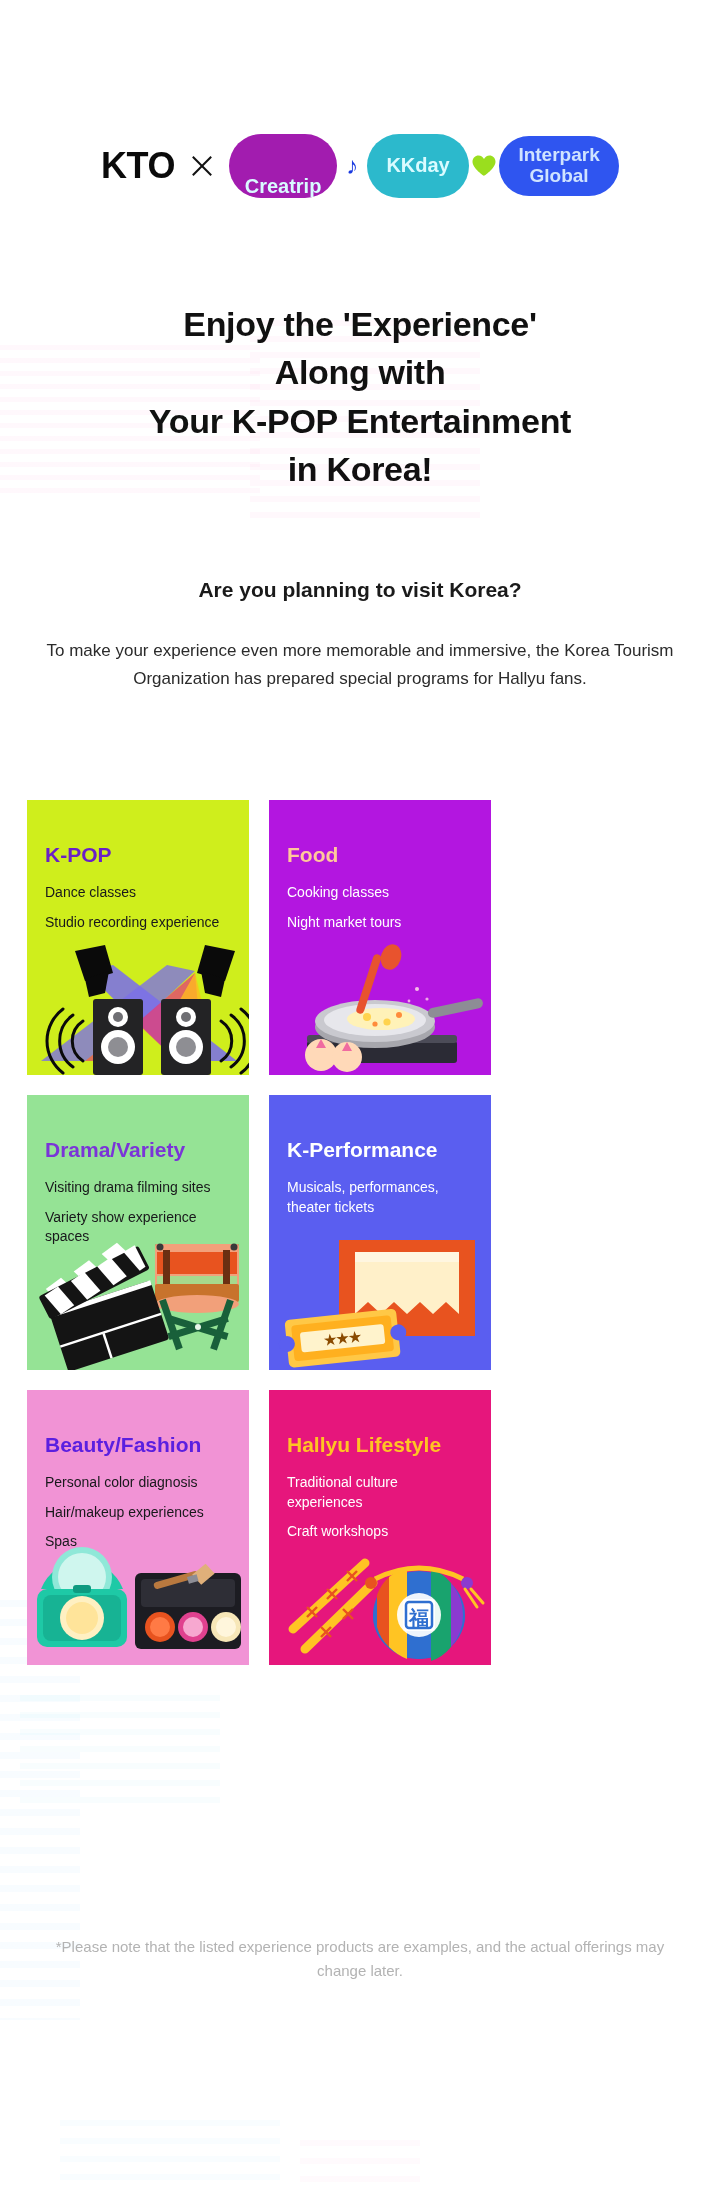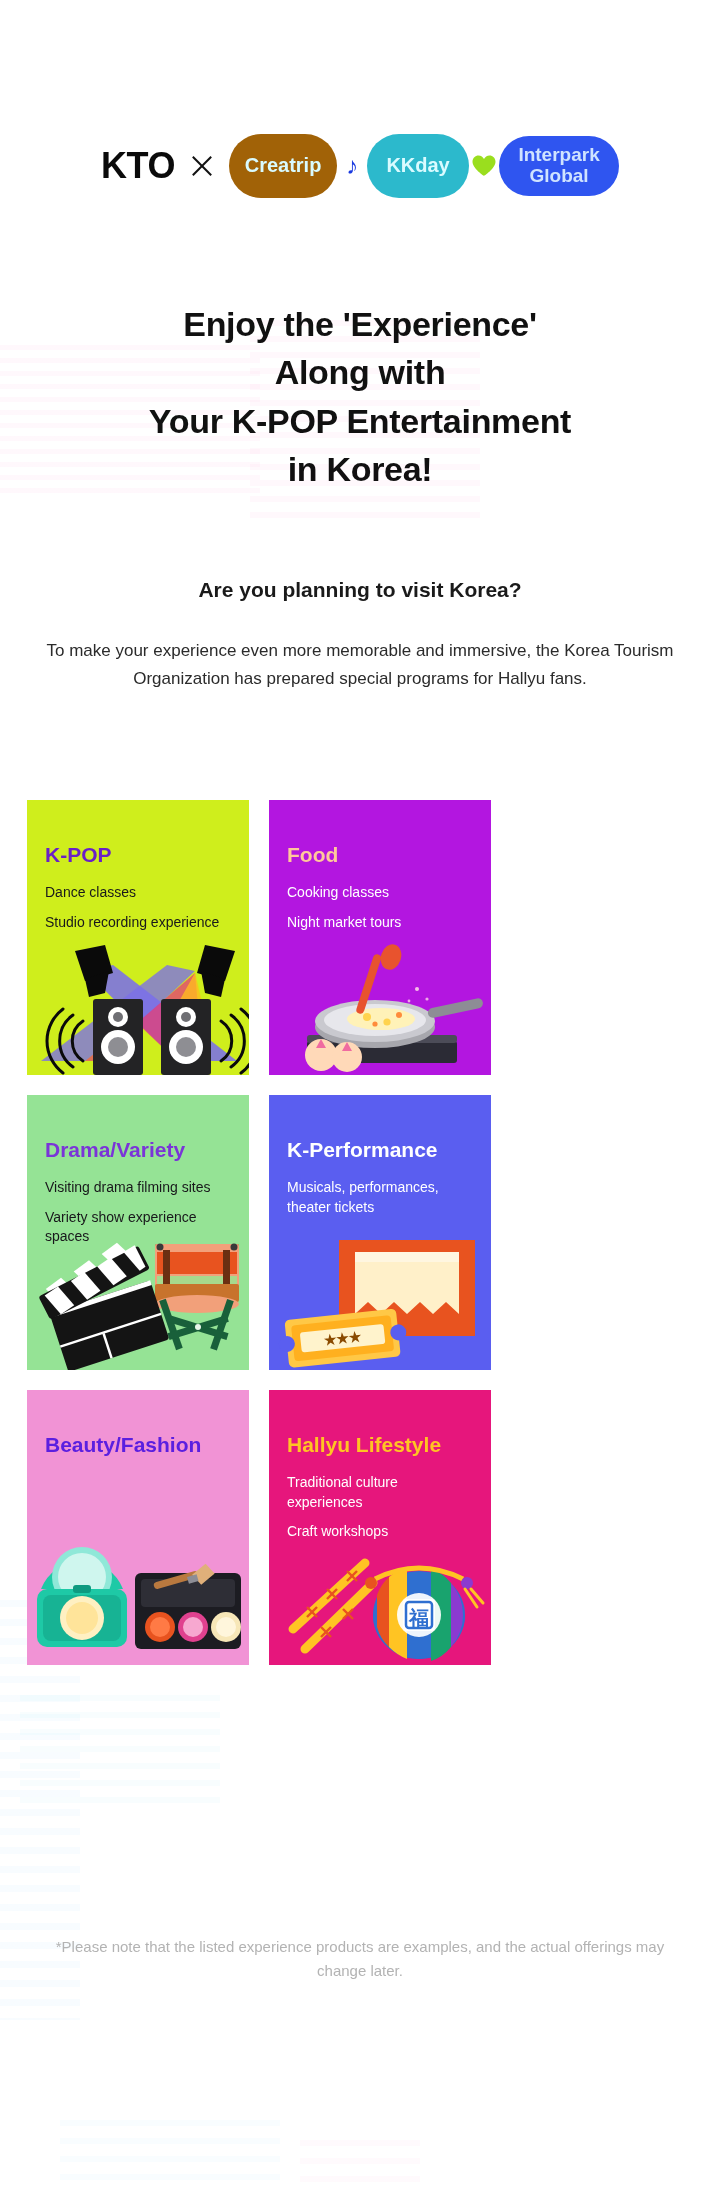--- a/index.html
+++ b/index.html
@@ -79,22 +79,23 @@
     justify-content: center;
     text-align: center;
     font-weight: 800;
     line-height: 1.08;
     color: #d9fbff;
     padding: 0 14px;
     flex: 0 0 auto;
   }
   .pill-creatrip {
     width: 108px; height: 64px;
-    background: #a16207;
+    background: #a21caf;
     font-size: 20px;
+    align-items: flex-end;
   }
   .pill-kkday {
     width: 102px; height: 64px;
     background: #2cb9cc;
     font-size: 20px;
   }
   .pill-interpark {
     width: 120px; height: 60px;
     background: #2f55f0;
     font-size: 19px;
@@ -405,20 +406,25 @@
             <text x="74" y="105" text-anchor="middle" font-family="'Liberation Sans',sans-serif" font-size="14" font-weight="700" fill="#8a4a00">★★★</text>
             <circle cx="18" cy="100" r="8" fill="#5a5ef0"></circle>
             <circle cx="130" cy="100" r="8" fill="#5a5ef0"></circle>
           </g>
         </svg>
       </div>
     </div>
 
     <div class="card" style="background:#f193d5">
       <div class="card-title" style="color:#5b1fe0">Beauty/Fashion</div>
+      <div class="card-items">
+        <div class="card-item" style="color:#18181b">Personal color diagnosis</div>
+        <div class="card-item" style="color:#18181b">Hair/makeup experiences</div>
+        <div class="card-item" style="color:#18181b">Spas</div>
+      </div>
       <div class="card-art">
         <svg viewBox="0 0 222 132" preserveAspectRatio="xMidYMax meet" aria-hidden="true">
 
           <g>
             <path d="M14 56 a44 44 0 0 1 82 0 z" fill="#1ec9a6"></path>
             <circle cx="55" cy="44" r="30" fill="#8fe8d8"></circle>
             <circle cx="55" cy="44" r="24" fill="#cff6ee"></circle>
             <rect x="10" y="56" width="90" height="58" rx="10" fill="#1ec9a6"></rect>
             <rect x="16" y="62" width="78" height="46" rx="8" fill="#17b394"></rect>
             <circle cx="55" cy="85" r="22" fill="#fff0c2"></circle>

